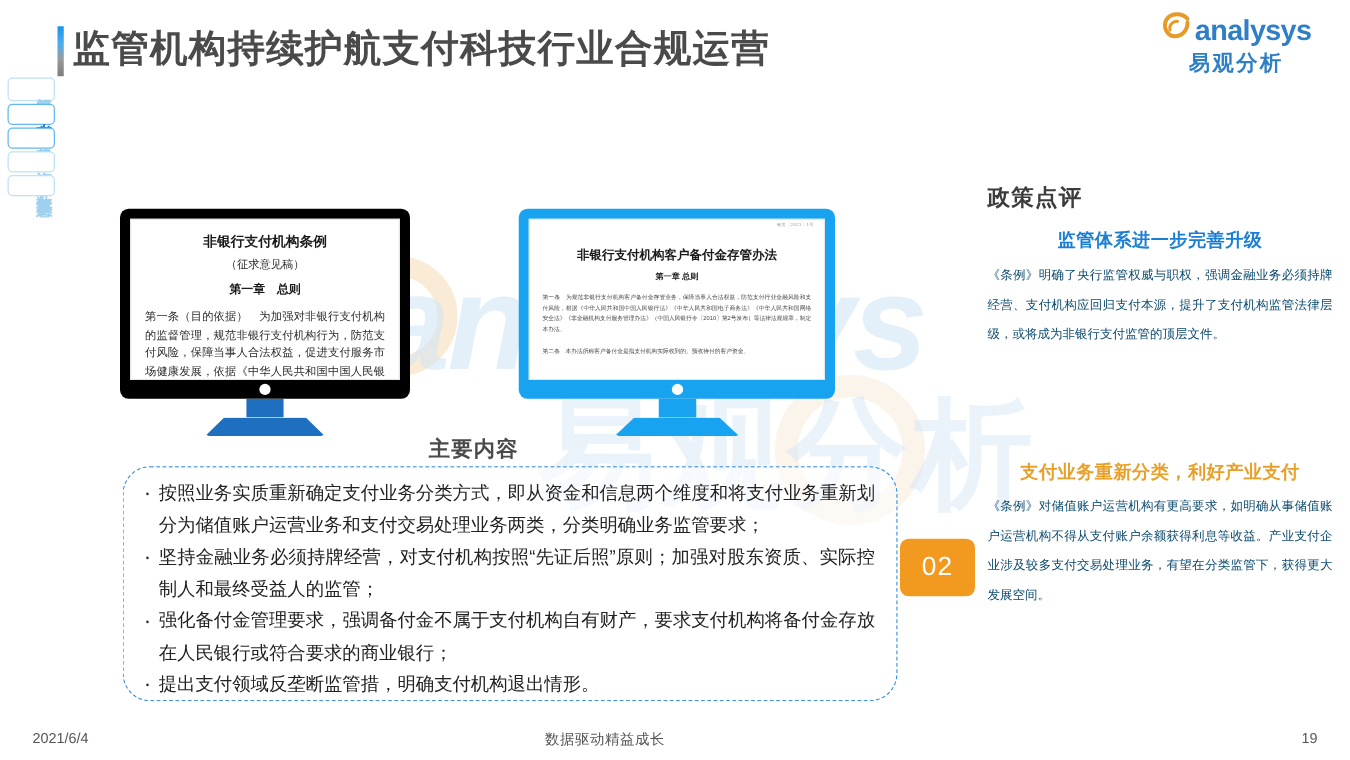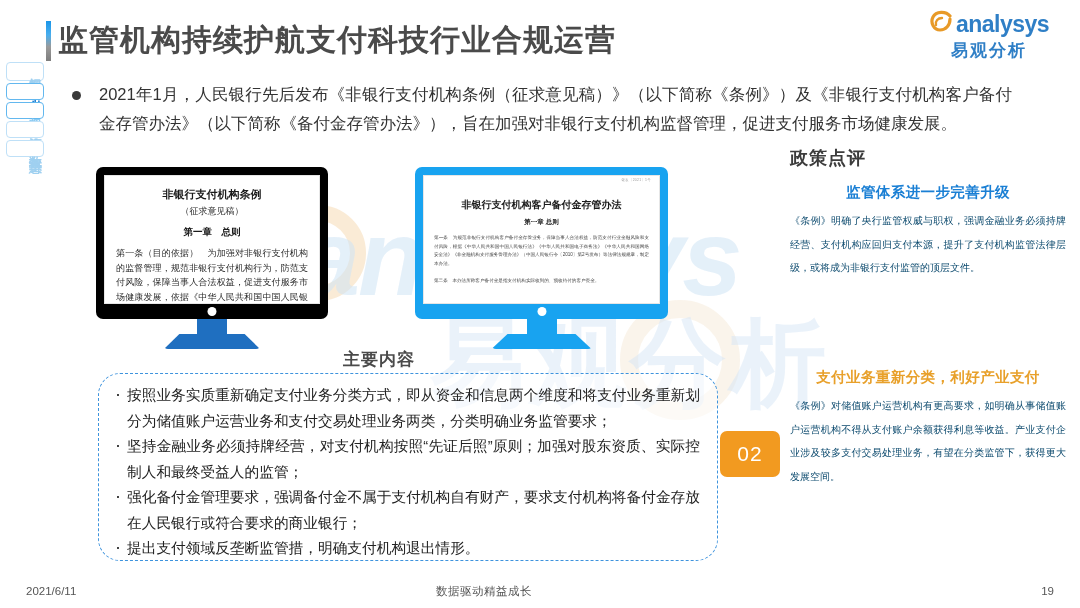--- a/index.html
+++ b/index.html
@@ -337,24 +337,20 @@
         <svg width="26" height="25" viewBox="0 0 26 25">
           <path d="M21 6 C17 1, 7 1, 4 7 C1 13, 5 20, 11 20 C17 20, 21 15, 21 9" fill="none" stroke="#e89a28" stroke-width="3.2" stroke-linecap="round"></path>
           <path d="M13 8 C9 8, 6 11, 7 15" fill="none" stroke="#e89a28" stroke-width="2.4" stroke-linecap="round"></path>
         </svg>
       </span>
       <span class="latin">analysys</span>
     </div>
     <div class="cn">易观分析</div>
   </div>
 
-  <div id="lead">
-    <div class="dot"></div>
-    <div class="txt">2021年1月，人民银行先后发布《非银行支付机构条例（征求意见稿）》（以下简称《条例》）及《非银行支付机构客户备付金存管办法》（以下简称《备付金存管办法》），旨在加强对非银行支付机构监督管理，促进支付服务市场健康发展。</div>
-  </div>
 
   <div class="monitor" id="monitor-left">
     <div class="mon-body">
       <div class="mon-screen">
         <div class="doc-title">非银行支付机构条例</div>
         <div class="doc-sub">（征求意见稿）</div>
         <div class="doc-head">第一章　总则</div>
         <div class="doc-p">第一条（目的依据）　为加强对非银行支付机构的监督管理，规范非银行支付机构行为，防范支付风险，保障当事人合法权益，促进支付服务市场健康发展，依据《中华人民共和国中国人民银行法》《中华人民共和国电子商务法》，制定本条例。</div>
       </div>
       <div class="mon-dot"></div>
@@ -398,18 +394,18 @@
       <div class="comm-body">《条例》明确了央行监管权威与职权，强调金融业务必须持牌经营、支付机构应回归支付本源，提升了支付机构监管法律层级，或将成为非银行支付监管的顶层文件。</div>
     </div>
 
     <div class="comm-block" id="comm-block-2">
       <div class="comm-head orange">支付业务重新分类，利好产业支付</div>
       <div class="comm-body">《条例》对储值账户运营机构有更高要求，如明确从事储值账户运营机构不得从支付账户余额获得利息等收益。产业支付企业涉及较多支付交易处理业务，有望在分类监管下，获得更大发展空间。</div>
     </div>
   </div>
 
   <div id="footer">
-    <span class="f-date">2021/6/11</span>
+    <span class="f-date">2021/6/4</span>
     <span class="f-center">数据驱动精益成长</span>
     <span class="f-page">19</span>
   </div>
 
 </div>
 
 </body></html>

